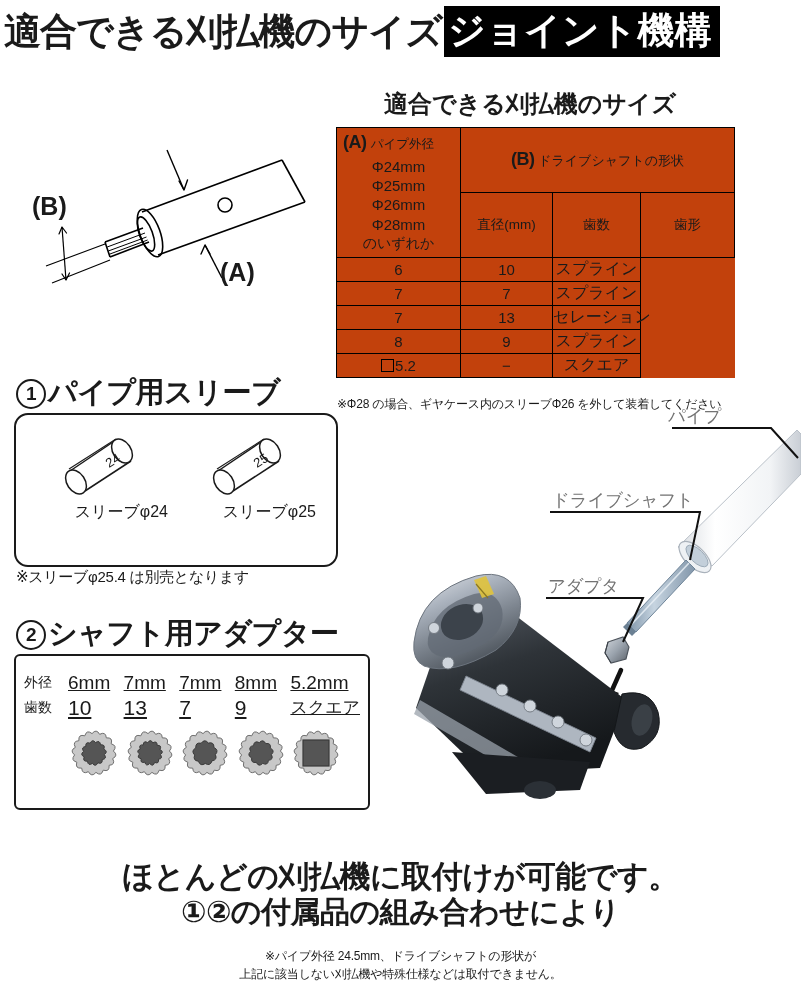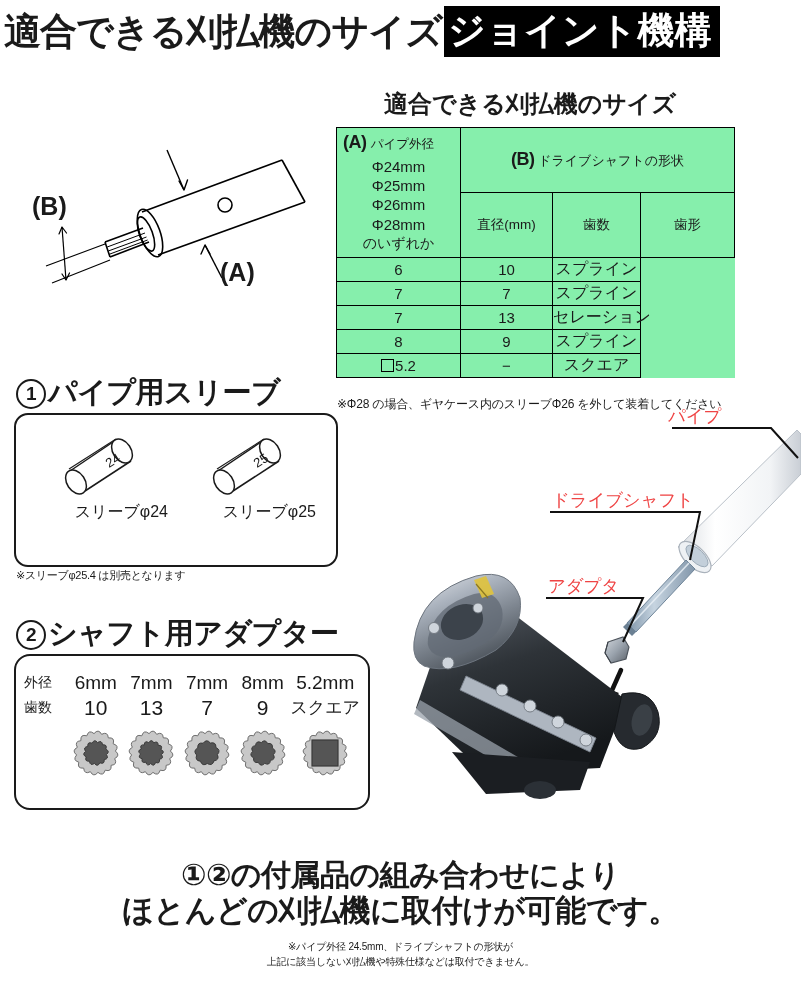--- a/index.html
+++ b/index.html
@@ -72,21 +72,21 @@
     text-align: left;
     padding-left: 48px;
     margin-bottom: 7px;
     letter-spacing: 0px;
     white-space: nowrap;
   }
   table#spec-table {
     border-collapse: collapse;
     width: 398px;
     table-layout: fixed;
-    background: #86efac;
+    background: #c2410c;
   }
   #spec-table td, #spec-table th {
     border: 1.5px solid #000;
     padding: 0;
     text-align: center;
     vertical-align: middle;
     font-weight: 400;
   }
   .th-b-group {
     height: 22px;
@@ -180,69 +180,70 @@
   #sec1-note-inner {
     position: absolute;
     left: 14px; bottom: 8px;
     font-size: 15.5px;
     white-space: nowrap;
     letter-spacing: -0.3px;
   }
   #sec1-note-outer {
     position: absolute;
     left: 16px; top: 568px;
-    font-size: 11px;
+    font-size: 15px;
     white-space: nowrap;
     letter-spacing: -0.3px;
   }
 
   
   #sec2-box {
     position: absolute;
     left: 14px; top: 654px;
     width: 352px; height: 152px;
     border: 2px solid #1a1a1a;
-    border-radius: 16px;
+    border-radius: 6px;
     background: #fff;
   }
   #adapter-grid {
     position: absolute;
     left: 8px; top: 16px;
     width: 336px;
     display: grid;
     grid-template-columns: 44px repeat(5, 1fr);
     row-gap: 2px;
   }
   .row-label {
     font-size: 14px;
     align-self: center;
     white-space: nowrap;
     font-weight: 400;
   }
   .grid-cell {
-    text-align: center;
-    white-space: nowrap;
+    text-align: left;
+    white-space: nowrap;
+    text-decoration: underline;
   }
   .od-val { font-size: 19px; }
   .teeth-val { font-size: 21px; }
   .teeth-val.sq-txt { font-size: 17px; }
   .gear-cell { padding-top: 5px; }
 
   
   #photo-area {
     position: absolute;
     left: 390px; top: 370px;
     width: 411px; height: 470px;
   }
   .photo-label {
     position: absolute;
     font-size: 17.5px;
     white-space: nowrap;
     letter-spacing: -0.2px;
-    color: #ef4444;
+    color: #737373;
   }
   #lbl-pipe  { left: 278px; top: 34px; }
   #lbl-shaft { left: 162px; top: 118px; }
   #lbl-adapter { left: 158px; top: 204px; }
 
   
   #conclusion {
     position: absolute;
     left: 0; top: 858px;
     width: 801px;
@@ -257,22 +258,22 @@
   }
   #concl-line2 {
     font-size: 31px;
     font-weight: 700;
     letter-spacing: -0.5px;
     line-height: 1.12;
     white-space: nowrap;
     margin-top: 2px;
   }
   #concl-notes {
-    margin-top: 12px;
-    font-size: 10px;
+    margin-top: 20px;
+    font-size: 12px;
     line-height: 1.45;
     letter-spacing: -0.2px;
   }
   #concl-notes div { white-space: nowrap; }
 </style>
 </head>
 <body>
 
 <div id="title-bar">
   <span class="title-plain">適合できる刈払機のサイズ</span>
@@ -578,19 +579,19 @@
       <path d="M156 228 L253 228 L233 272"></path>
     </g>
   </svg>
 
   <span class="photo-label" id="lbl-pipe">パイプ</span>
   <span class="photo-label" id="lbl-shaft">ドライブシャフト</span>
   <span class="photo-label" id="lbl-adapter">アダプタ</span>
 </div>
 
 <div id="conclusion">
+  <div id="concl-line2">ほとんどの刈払機に取付けが可能です。</div>
   <div id="concl-line1">①②の付属品の組み合わせにより</div>
-  <div id="concl-line2">ほとんどの刈払機に取付けが可能です。</div>
   <div id="concl-notes">
     <div>※パイプ外径 24.5mm、ドライブシャフトの形状が</div>
     <div>上記に該当しない刈払機や特殊仕様などは取付できません。</div>
   </div>
 </div>
 
 </body></html>

